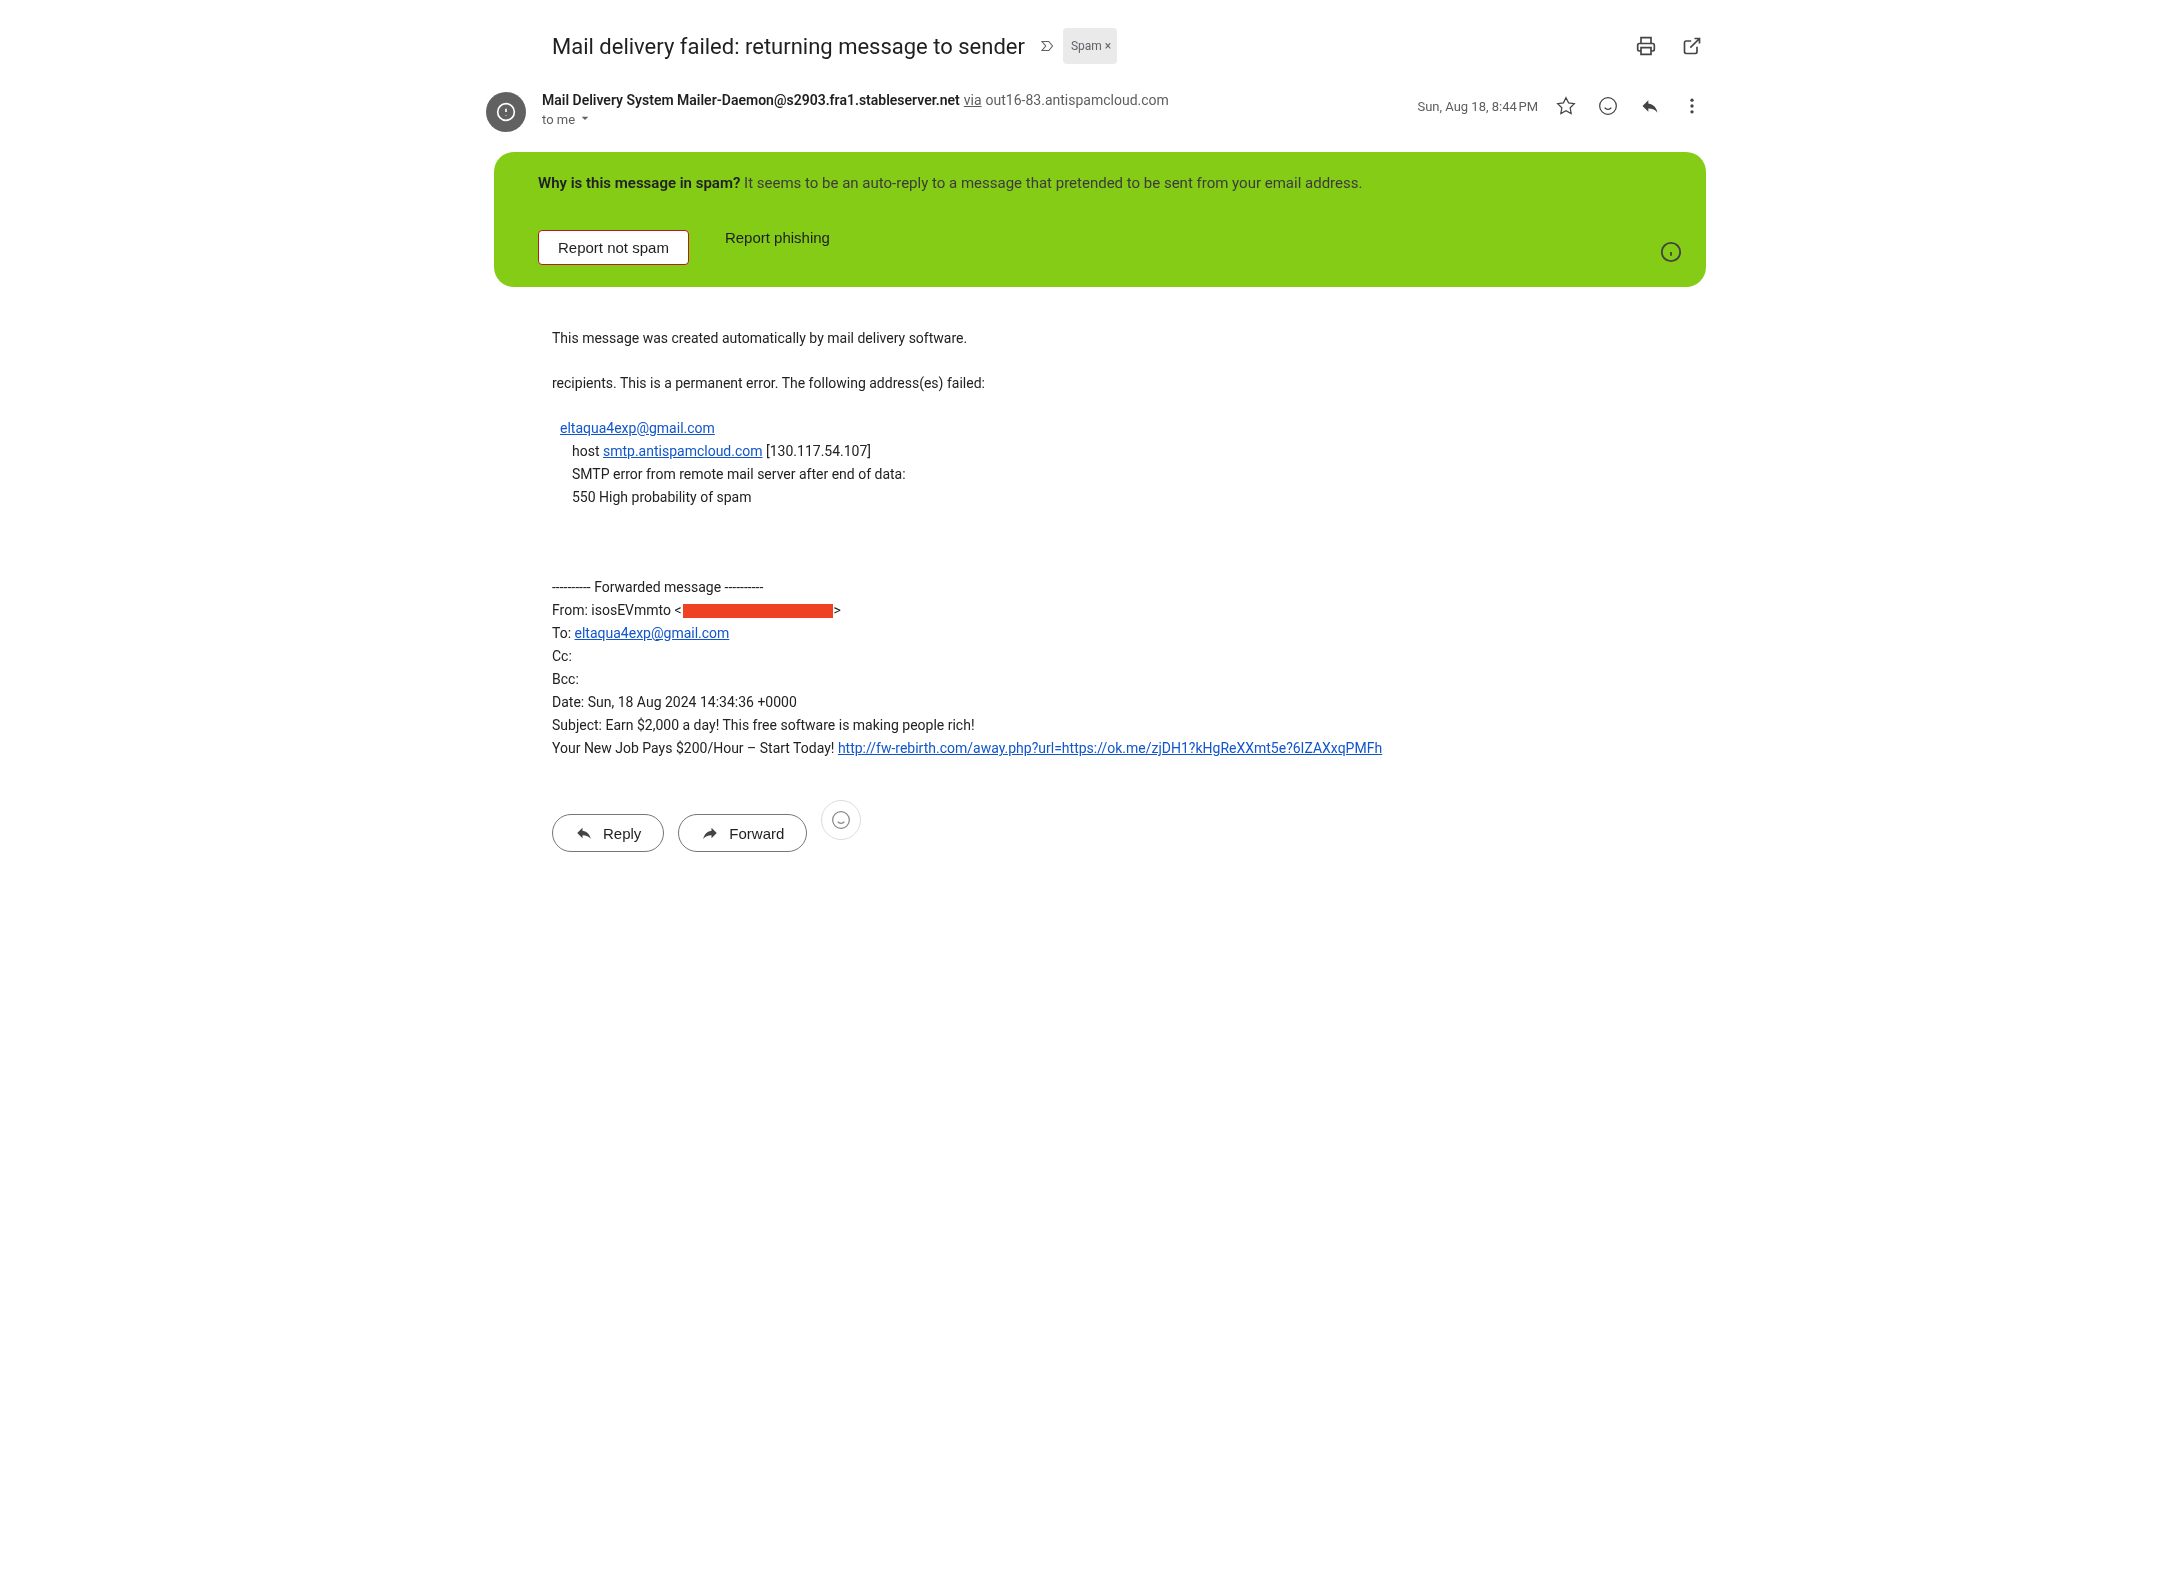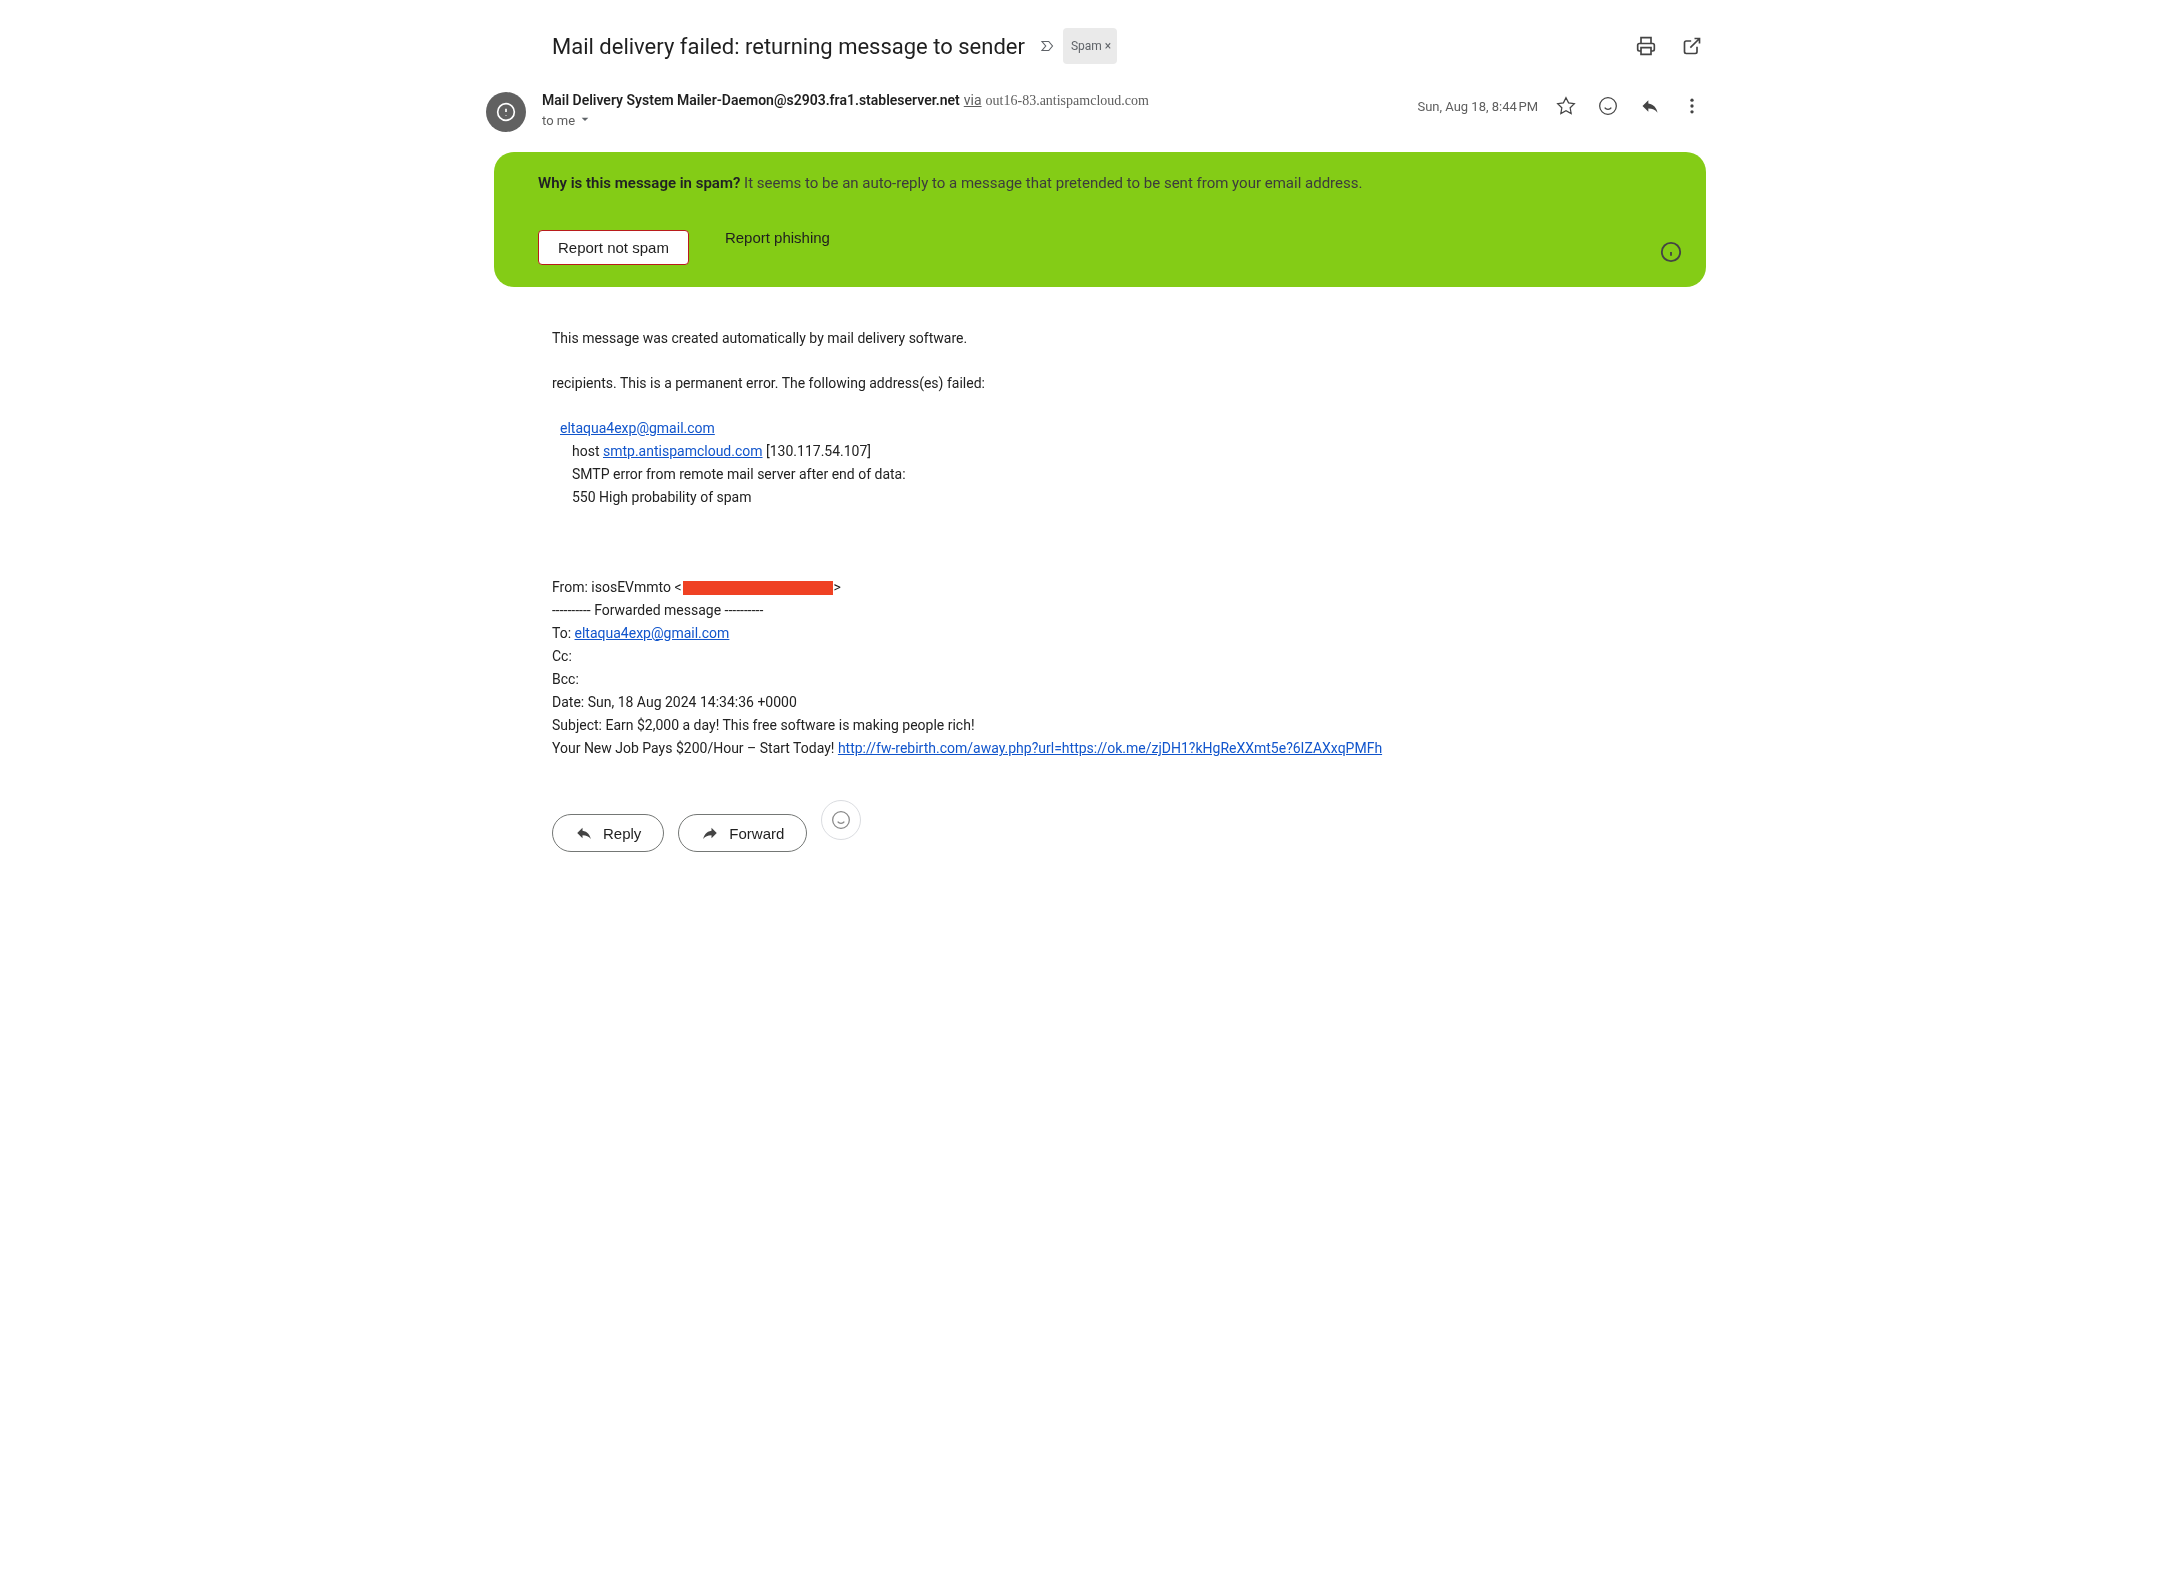--- a/index.html
+++ b/index.html
@@ -110,21 +110,20 @@
     .sender-name {
       font-weight: 600;
       color: #1f1f1f;
     }
     .sender-via {
       color: #5e5e5e;
       text-decoration: underline;
     }
     .sender-domain {
       color: #5e5e5e;
-      font-family: Liberation Serif, serif;
     }
     .recipient-line {
       font-size: 13px;
       color: #5e5e5e;
       display: flex;
       align-items: center;
       gap: 2px;
       margin-top: 2px;
     }
     .dropdown-caret svg {
@@ -359,22 +358,22 @@
     <div class="spacer"></div>
     <p>recipients. This is a permanent error. The following address(es) failed:</p>
     <div class="spacer"></div>
     <p class="indent"><a href="#">eltaqua4exp@gmail.com</a></p>
     <p class="indent2"><span>host </span><a href="#">smtp.antispamcloud.com</a><span> [130.117.54.107]</span></p>
     <p class="indent2">SMTP error from remote mail server after end of data:</p>
     <p class="indent2">550 High probability of spam</p>
     <div class="spacer"></div>
     <div class="spacer"></div>
     <div class="spacer"></div>
+    <p>---------- Forwarded message ----------</p>
     <p><span>From: isosEVmmto &lt;</span><span class="redacted"></span><span>&gt;</span></p>
-    <p>---------- Forwarded message ----------</p>
     <p><span>To: </span><a href="#">eltaqua4exp@gmail.com</a></p>
     <p>Cc:</p>
     <p>Bcc:</p>
     <p>Date: Sun, 18 Aug 2024 14:34:36 +0000</p>
     <p>Subject: Earn $2,000 a day! This free software is making people rich!</p>
     <p><span>Your New Job Pays $200/Hour – Start Today! </span><a href="#">http://fw-rebirth.com/away.php?url=https://ok.me/zjDH1?kHgReXXmt5e?6IZAXxqPMFh</a></p>
   </div>
 
   <div class="reply-bar">
     <button class="pill-btn">

